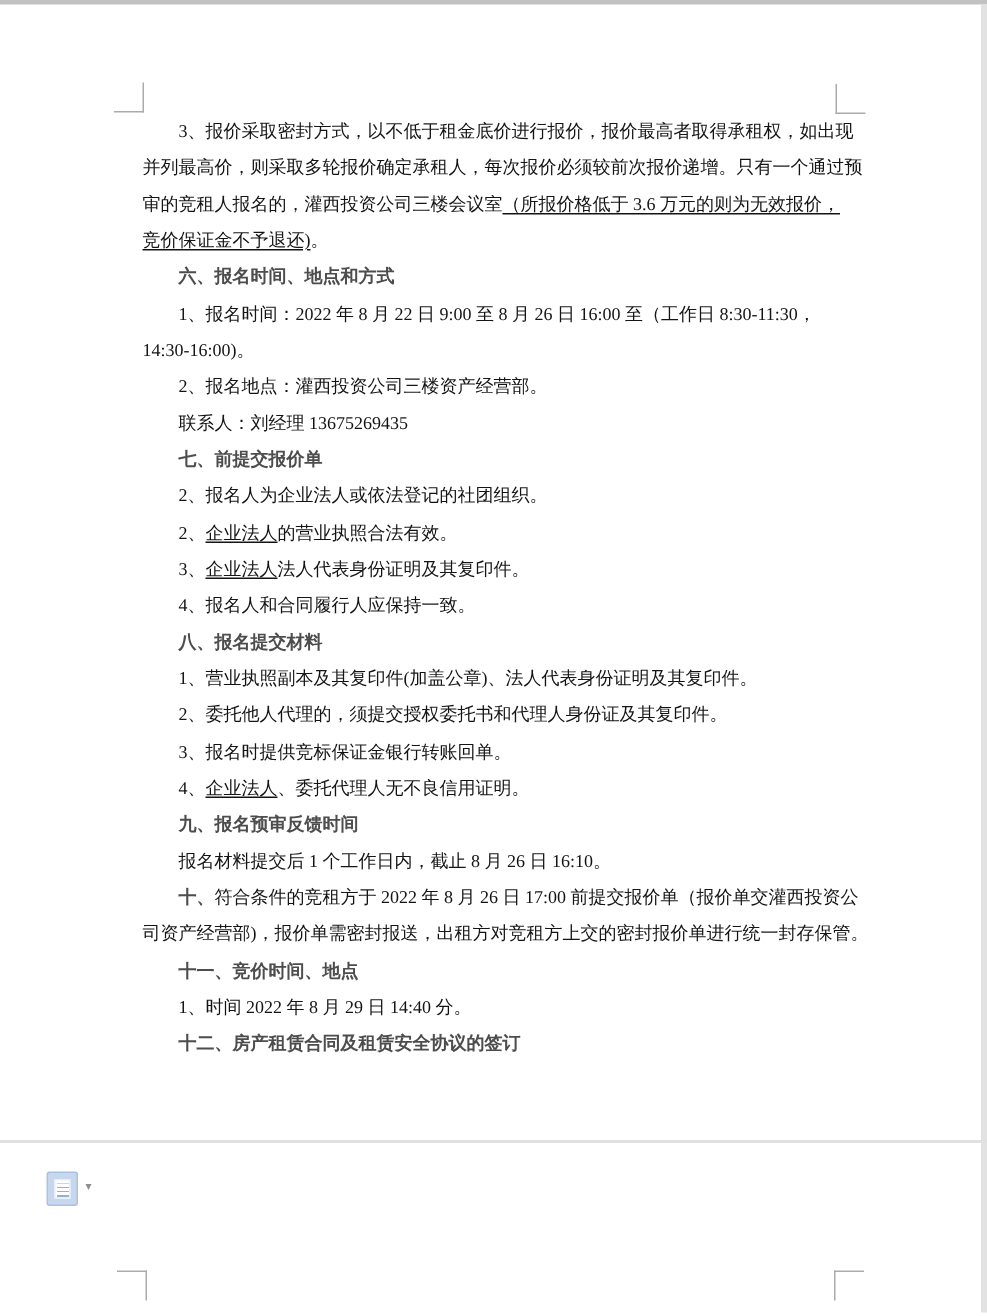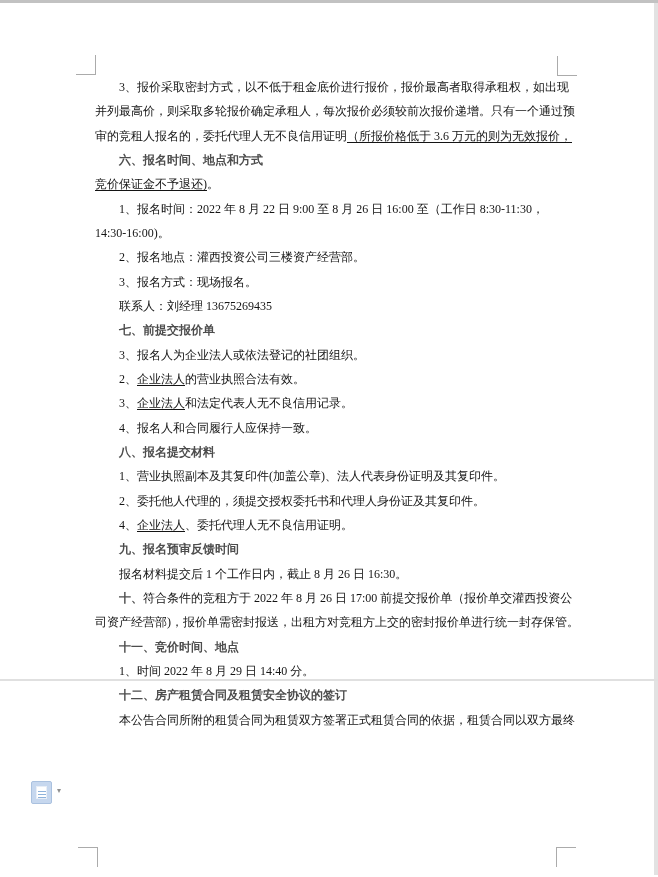--- a/index.html
+++ b/index.html
@@ -1,21 +1,21 @@
 <!DOCTYPE html>
 <html><head>
 <meta charset="utf-8">
 <style>
   html,body{margin:0;padding:0;}
   body{
     width:658px;height:877px;overflow:hidden;background:#ffffff;
     font-family:"Liberation Serif","DejaVu Serif",serif;
     position:relative;
   }
-  .canvas{position:absolute;left:0;top:0;width:658px;height:681px;background:#ffffff;}
+  .canvas{position:absolute;left:0;top:0;width:658px;height:762px;background:#ffffff;}
   
   .strip-top{position:absolute;left:0;top:0;width:658px;height:3px;background:#c2c2c2;}
   .strip-right{position:absolute;right:0;top:3px;width:4px;height:872px;background:#e2e2e2;}
   .strip-bottom{position:absolute;left:0;bottom:0;width:658px;height:2px;background:#e0e0e0;}
   
   .mark{position:absolute;width:19px;height:19px;}
   .mark-tl{left:76px;top:55px;border-right:1px solid #ababab;border-bottom:1px solid #ababab;}
   .mark-tr{left:557px;top:56px;border-left:1px solid #ababab;border-bottom:1px solid #ababab;}
   .mark-bl{left:78px;top:847px;border-right:1px solid #ababab;border-top:1px solid #ababab;}
   .mark-br{left:556px;top:847px;border-left:1px solid #ababab;border-top:1px solid #ababab;}
@@ -55,45 +55,44 @@
   <div class="strip-bottom"></div>
 
   <div class="mark mark-tl"></div>
   <div class="mark mark-tr"></div>
   <div class="mark mark-bl"></div>
   <div class="mark mark-br"></div>
 
   <div class="text-area">
       <div class="line indent"><span>3、报价采取密封方式，以不低于租金底价进行报价，报价最高者取得承租权，如出现</span></div>
       <div class="line"><span>并列最高价，则采取多轮报价确定承租人，每次报价必须较前次报价递增。只有一个通过预</span></div>
-      <div class="line"><span>审的竞租人报名的，委托代理人无不良信用证明</span><span class="b u">（所报价格低于 3.6 万元的则为无效报价，</span></div>
+      <div class="line"><span>审的竞租人报名的，灌西投资公司三楼会议室</span><span class="b u">（所报价格低于 3.6 万元的则为无效报价，</span></div>
+      <div class="line"><span class="b u">竞价保证金不予退还)</span><span>。</span></div>
       <div class="line indent"><span class="h">六、报名时间、地点和方式</span></div>
-      <div class="line"><span class="b u">竞价保证金不予退还)</span><span>。</span></div>
       <div class="line indent"><span>1、报名时间：2022 年 8 月 22 日 9:00 至 8 月 26 日 16:00 至（工作日 8:30-11:30，</span></div>
       <div class="line"><span>14:30-16:00)。</span></div>
       <div class="line indent"><span>2、报名地点：灌西投资公司三楼资产经营部。</span></div>
-      <div class="line indent"><span>3、报名方式：现场报名。</span></div>
       <div class="line indent"><span>联系人：刘经理   13675269435</span></div>
       <div class="line indent"><span class="h">七、前提交报价单</span></div>
-      <div class="line indent"><span>3、报名人为企业法人或依法登记的社团组织。</span></div>
+      <div class="line indent"><span>2、报名人为企业法人或依法登记的社团组织。</span></div>
       <div class="line indent"><span>2、</span><span class="u">企业法人</span><span>的营业执照合法有效。</span></div>
-      <div class="line indent"><span>3、</span><span class="u">企业法人</span><span>和法定代表人无不良信用记录。</span></div>
+      <div class="line indent"><span>3、</span><span class="u">企业法人</span><span>法人代表身份证明及其复印件。</span></div>
       <div class="line indent"><span>4、报名人和合同履行人应保持一致。</span></div>
       <div class="line indent"><span class="h">八、报名提交材料</span></div>
       <div class="line indent"><span>1、营业执照副本及其复印件(加盖公章)、法人代表身份证明及其复印件。</span></div>
       <div class="line indent"><span>2、委托他人代理的，须提交授权委托书和代理人身份证及其复印件。</span></div>
+      <div class="line indent"><span>3、报名时提供竞标保证金银行转账回单。</span></div>
       <div class="line indent"><span>4、</span><span class="u">企业法人</span><span>、委托代理人无不良信用证明。</span></div>
       <div class="line indent"><span class="h">九、报名预审反馈时间</span></div>
-      <div class="line indent"><span>报名材料提交后 1 个工作日内，截止 8 月 26 日 16:30。</span></div>
+      <div class="line indent"><span>报名材料提交后 1 个工作日内，截止 8 月 26 日 16:10。</span></div>
       <div class="line indent"><span class="h">十、</span><span>符合条件的竞租方于 2022 年 8 月 26 日 17:00 前提交报价单（报价单交灌西投资公</span></div>
       <div class="line"><span>司资产经营部)，报价单需密封报送，出租方对竞租方上交的密封报价单进行统一封存保管。</span></div>
       <div class="line indent"><span class="h">十一、竞价时间、地点</span></div>
       <div class="line indent"><span>1、时间 2022 年 8 月 29 日 14:40 分。</span></div>
       <div class="line indent"><span class="h">十二、房产租赁合同及租赁安全协议的签订</span></div>
-      <div class="line indent"><span>本公告合同所附的租赁合同为租赁双方签署正式租赁合同的依据，租赁合同以双方最终</span></div>
     </div>
 
   <div class="paste-wrap">
     <div class="paste-btn">
       <div class="paste-doc"></div>
     </div>
     <span class="paste-arrow">▾</span>
   </div>
 </div>
 

